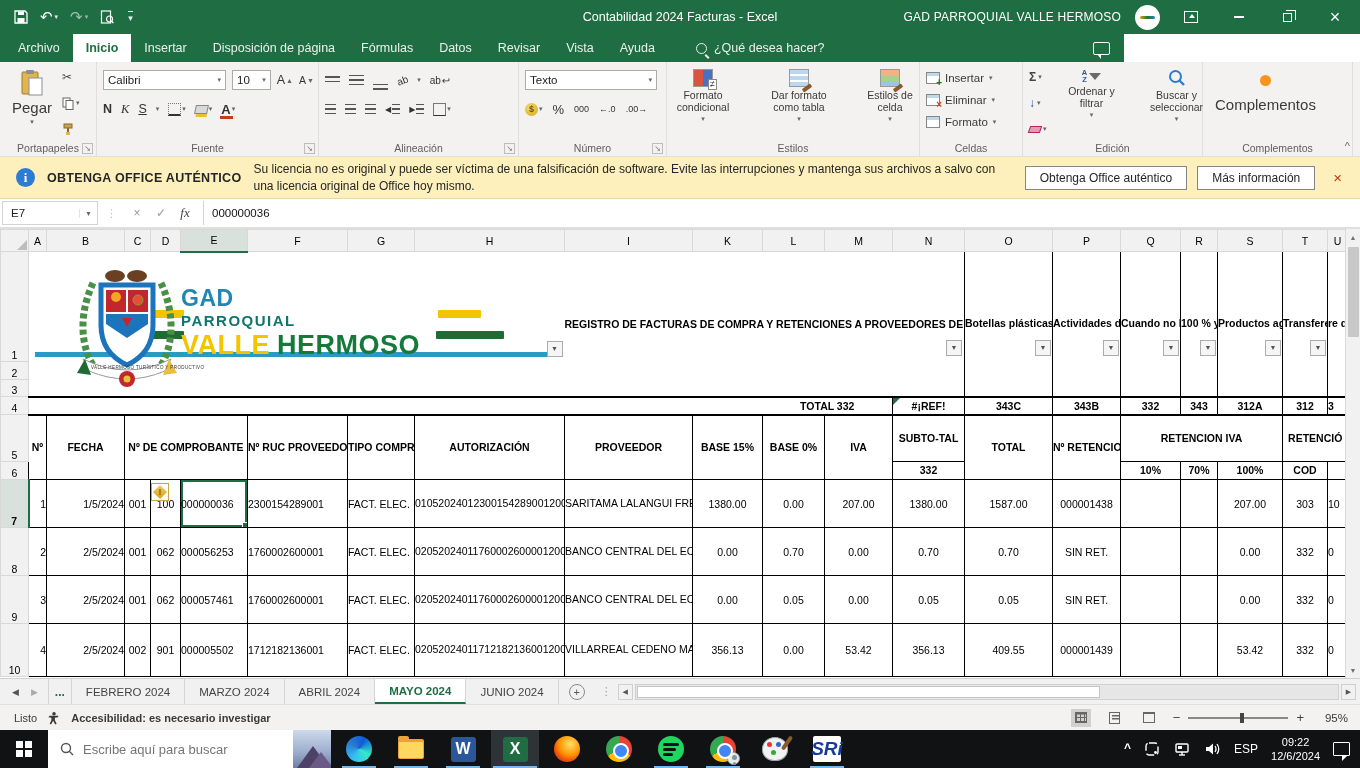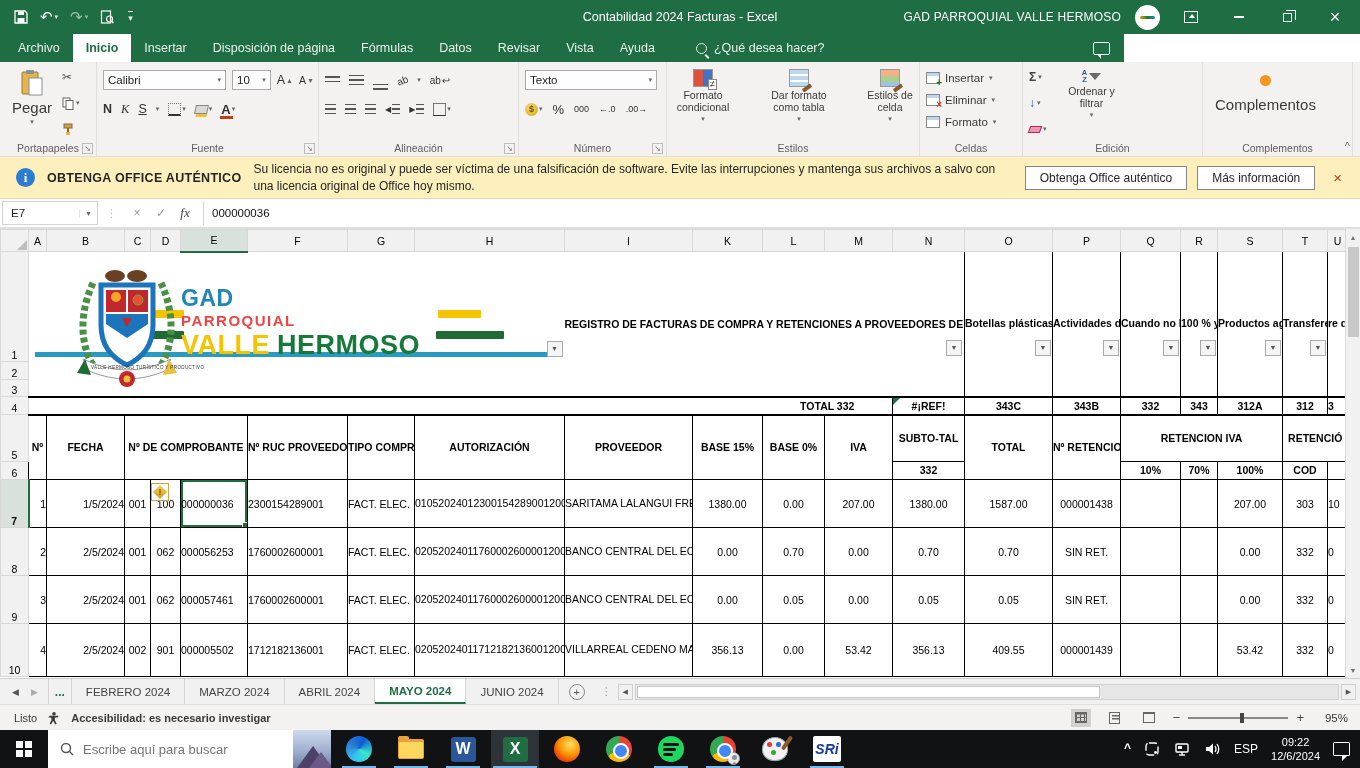--- a/index.html
+++ b/index.html
@@ -139,21 +139,21 @@
   #logocell{position:relative;vertical-align:top;}
   #titlecell{position:relative;vertical-align:middle;font-weight:bold;font-size:12.5px;white-space:normal;text-align:center;line-height:1.35;padding:0 28px;}
   .errbtn{position:absolute;left:151px;top:254px;width:18px;height:18px;background:#fff;border:1px solid #C9A73F;display:flex;align-items:center;justify-content:center;}
   .errbtn .dia{width:10px;height:10px;background:linear-gradient(135deg,#F2CE5E,#D89F1F);transform:rotate(45deg);}
   .errbtn .ex{position:absolute;color:#7a5a00;font-size:9px;font-weight:bold;}
 
   
   .lg-bar{position:absolute;border-radius:1px;}
   .lg-text{position:absolute;left:152px;top:34px;line-height:1;}
   .lg-gad{font-size:23px;font-weight:bold;color:#2286B5;letter-spacing:.5px;}
-  .lg-parr{font-size:15px;font-weight:bold;color:#ef4444;letter-spacing:1.5px;margin-top:3px;}
+  .lg-parr{font-size:15px;font-weight:bold;color:#0f766e;letter-spacing:1.5px;margin-top:3px;}
   .lg-vh{font-size:27px;font-weight:bold;margin-top:4px;letter-spacing:.5px;white-space:nowrap;}
   .lg-vh .y{color:#F5C400;} .lg-vh .g{color:#15793A;margin-left:7px;}
   .lg-line{position:absolute;left:6px;top:99px;width:528px;height:5px;background:#2A9BC0;}
 
   
   #tabsbar{position:absolute;left:0;top:678px;width:1360px;height:26px;background:#F1F1F1;border-top:1px solid #CFCFCF;
     display:flex;align-items:stretch;font-size:11.5px;color:#444;}
   .tnav{display:flex;align-items:center;gap:12px;padding:0 10px 0 12px;font-size:9px;color:#555;}
   .tnav .dim2{color:#aaa;}
   .tdots{color:#1F6E43;font-weight:bold;font-size:12px;display:flex;align-items:center;padding:0 6px;border-left:1px solid #D5D5D5;}
@@ -215,21 +215,21 @@
   .spotify i{position:absolute;left:5px;border-radius:3px;background:#111;height:2.5px;}
   .spotify i:nth-child(1){top:7px;width:16px;}
   .spotify i:nth-child(2){top:12px;width:13px;}
   .spotify i:nth-child(3){top:17px;width:10px;}
   .overlaychrome{position:relative;}
   .overlaychrome .pers{position:absolute;right:-4px;bottom:-3px;width:13px;height:13px;border-radius:50%;background:#E8EAED;border:1px solid #999;}
   .overlaychrome .pers::after{content:"";position:absolute;left:3.5px;top:2px;width:5px;height:5px;border-radius:50%;background:#8a8f98;box-shadow:0 6px 0 -1px #8a8f98;}
   .paint{width:26px;height:24px;border-radius:50% 50% 46% 46%;background:#F2F2F2;border:1px solid #9aa;position:relative;}
   .paint::before{content:"";position:absolute;left:4px;top:4px;width:5px;height:5px;border-radius:50%;background:#E33;box-shadow:9px 0 0 #36c,4px 8px 0 #3a3;}
   .paint::after{content:"";position:absolute;right:-2px;top:-3px;width:4px;height:16px;background:#8a5a2b;transform:rotate(35deg);border-radius:2px;}
-  .sri{width:28px;height:26px;background:#fff;border-radius:2px;color:#15399E;font-weight:bold;font-style:italic;font-size:14px;display:flex;align-items:center;justify-content:center;}
+  .sri{width:28px;height:26px;background:#fff;border-radius:2px;color:#15399E;font-weight:bold;font-style:italic;font-size:19px;display:flex;align-items:center;justify-content:center;}
   .tray{margin-left:auto;display:flex;align-items:center;gap:13px;padding-right:10px;}
   .trayic{display:flex;align-items:center;justify-content:center;}
   .chev{font-size:12px;font-weight:bold;transform:translateY(-1px);}
   .lang{font-size:12px;}
   .clock{display:flex;flex-direction:column;align-items:center;justify-content:center;font-size:11px;line-height:1.3;}
   .notif{width:17px;height:14px;border:1.5px solid #fff;border-radius:1px;position:relative;}
   .notif::after{content:"";position:absolute;right:2px;bottom:-6px;border-right:5px solid transparent;border-top:5px solid #fff;}
 </style>
 </head>
 <body>
@@ -497,20 +497,28 @@
       </div>
       <div class="bigbtn">
         <span style="display:inline-flex;align-items:center;">
             <span class="az-ic">
               <span>A</span>
               <span>Z</span>
             </span>
             <span class="funnel"></span>
           </span>
         <span class="cap" style="font-size:10.5px;white-space:normal;width:62px;">Ordenar y filtrar</span>
+        <span class="ddc">▾</span>
+      </div>
+      <div class="bigbtn">
+        <svg width="18" height="18" viewBox="0 0 18 18">
+            <circle cx="7.5" cy="7.5" r="5.5" fill="none" stroke="#2b7cd3" stroke-width="2"></circle>
+            <line x1="11.5" y1="11.5" x2="16" y2="16" stroke="#2b7cd3" stroke-width="2.4"></line>
+          </svg>
+        <span class="cap" style="font-size:10.5px;white-space:normal;width:68px;">Buscar y seleccionar</span>
         <span class="ddc">▾</span>
       </div>
       <span class="rglabel">Edición</span>
     </div>
 
     <div class="rgroup" style="width:150px;justify-content:flex-start;">
       <div class="bigbtn">
         <span class="orange-dot" style="margin-top:6px;"></span>
         <span class="cap" style="margin-top:8px;">Complementos</span>
       </div>

